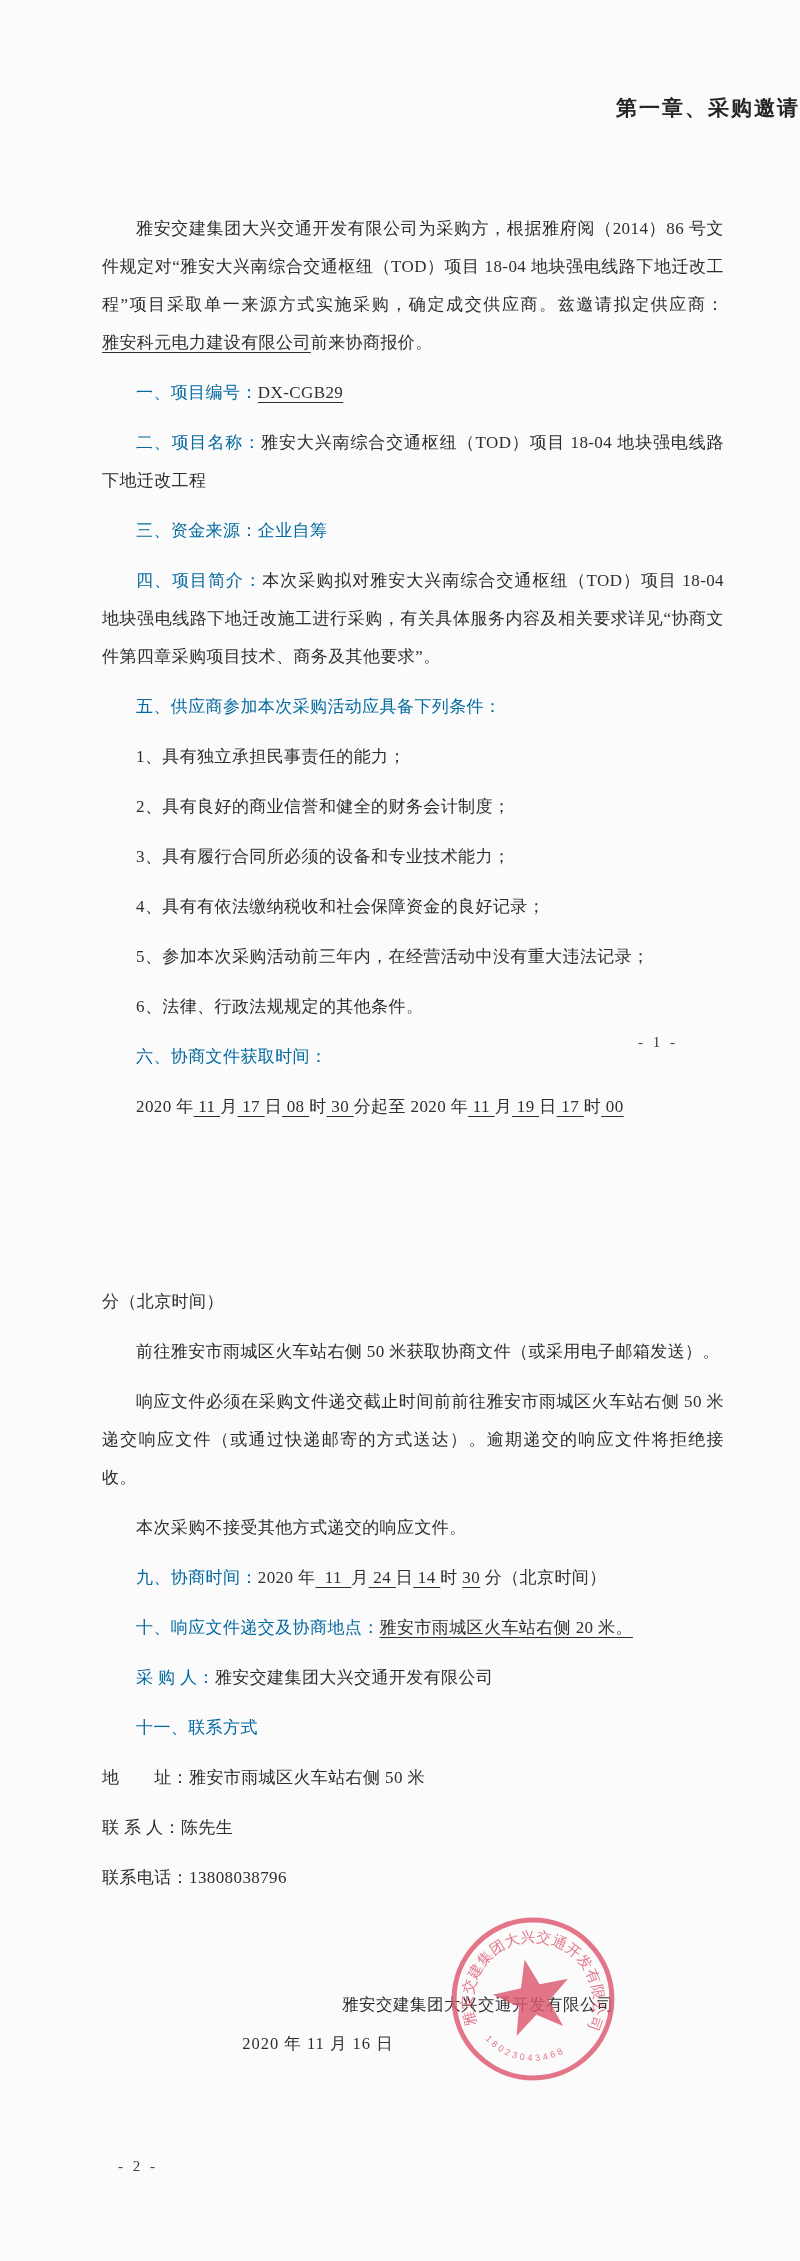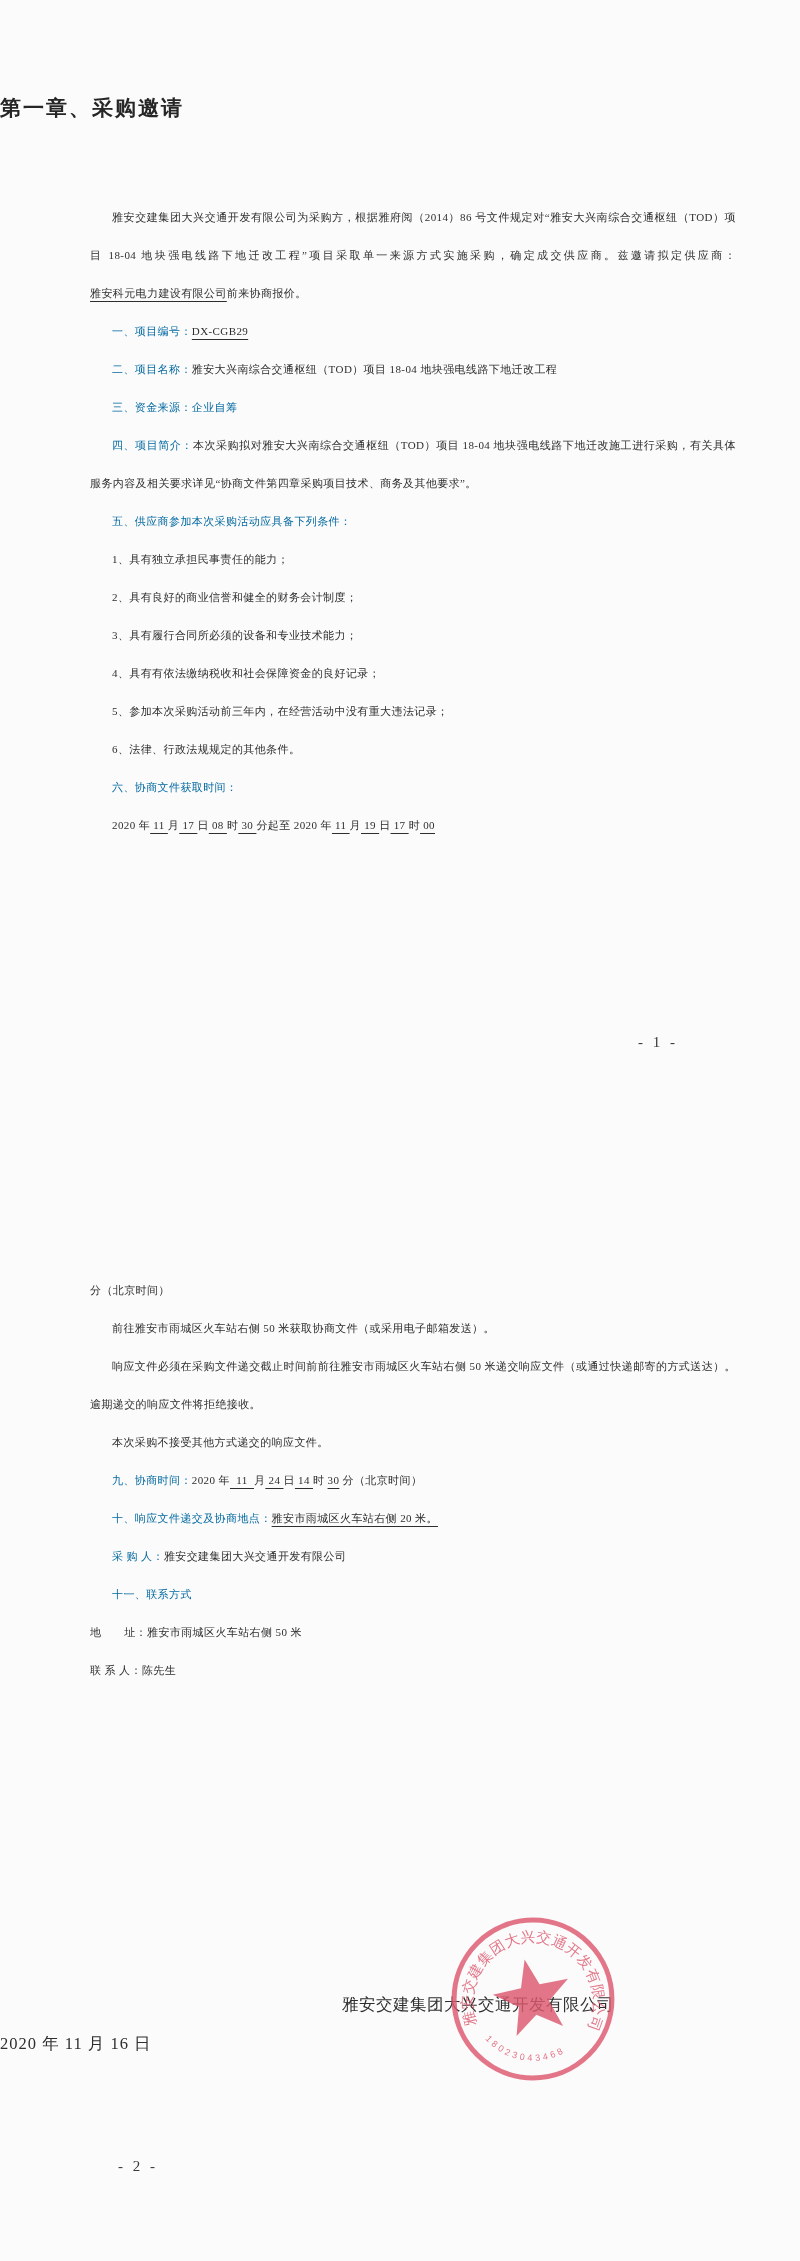--- a/index.html
+++ b/index.html
@@ -10,36 +10,36 @@
     background: #fbfbfb;
     font-family: "Liberation Serif", "DejaVu Serif", serif;
     color: #2b2b2b;
     overflow: hidden;
   }
   .page-title {
     position: absolute;
     top: 94px;
     left: 0;
     width: 100%;
-    text-align: left;
+    text-align: right;
     font-size: 21px;
     font-weight: 700;
     letter-spacing: 2px;
     color: #262626;
   }
   .body-block {
     position: absolute;
     left: 90px;
     right: 64px;
   }
   .page1-body { top: 198px; }
   .page2-body { top: 1271px; }
   .para {
-    margin: 0;
-    font-size: 11px;
+    margin: 12px;
+    font-size: 17px;
     line-height: 38px;
     text-indent: 2em;
     text-align: justify;
     letter-spacing: 0.4px;
     color: #2e2e2e;
   }
   .para.no-indent { text-indent: 0; }
   .para .bold { font-weight: 400; color: #0369a1; }
   .para .underlined {
     text-decoration: underline;
@@ -62,21 +62,21 @@
   }
   .signature-company {
     text-align: right;
     padding-right: 186px;
     font-size: 16.5px;
     line-height: 38px;
     letter-spacing: 0.5px;
     color: #2e2e2e;
   }
   .signature-date {
-    text-align: left;
+    text-align: center;
     padding-right: 164px;
     font-size: 16.5px;
     line-height: 40px;
     letter-spacing: 1px;
     color: #2e2e2e;
   }
   .seal {
     position: absolute;
     left: 447px;
     top: 1913px;
@@ -114,20 +114,21 @@
     <p class="para no-indent"><span>分（北京时间）</span></p>
     <p class="para"><span>前往雅安市雨城区火车站右侧 50 米获取协商文件（或采用电子邮箱发送）。</span></p>
     <p class="para"><span>响应文件必须在采购文件递交截止时间前前往雅安市雨城区火车站右侧 50 米递交响应文件（或通过快递邮寄的方式送达）。逾期递交的响应文件将拒绝接收。</span></p>
     <p class="para"><span>本次采购不接受其他方式递交的响应文件。</span></p>
     <p class="para"><span class="bold">九、协商时间：</span><span>2020 年</span><span class="underlined">  11  </span><span>月</span><span class="underlined"> 24 </span><span>日</span><span class="underlined"> 14 </span><span>时 </span><span class="underlined">30</span><span> 分（北京时间）</span></p>
     <p class="para"><span class="bold">十、响应文件递交及协商地点：</span><span class="underlined">雅安市雨城区火车站右侧 20 米。</span></p>
     <p class="para"><span class="bold">采 购 人：</span><span>雅安交建集团大兴交通开发有限公司</span></p>
     <p class="para"><span class="bold">十一、联系方式</span></p>
     <p class="para no-indent"><span>地　　址：雅安市雨城区火车站右侧 50 米</span></p>
     <p class="para no-indent"><span>联 系 人：陈先生</span></p>
+    <p class="para no-indent"><span>联系电话：13808038796</span></p>
   </div>
 
 <div class="signature-block">
   <div class="signature-company">雅安交建集团大兴交通开发有限公司</div>
   <div class="signature-date">2020 年 11 月 16 日</div>
 </div>
 
 <svg class="seal" viewBox="0 0 170 170" xmlns="http://www.w3.org/2000/svg">
   <defs>
     <path id="sealTopArc" d="M 29 110 A 60 60 0 1 1 141 110" fill="none"></path>

